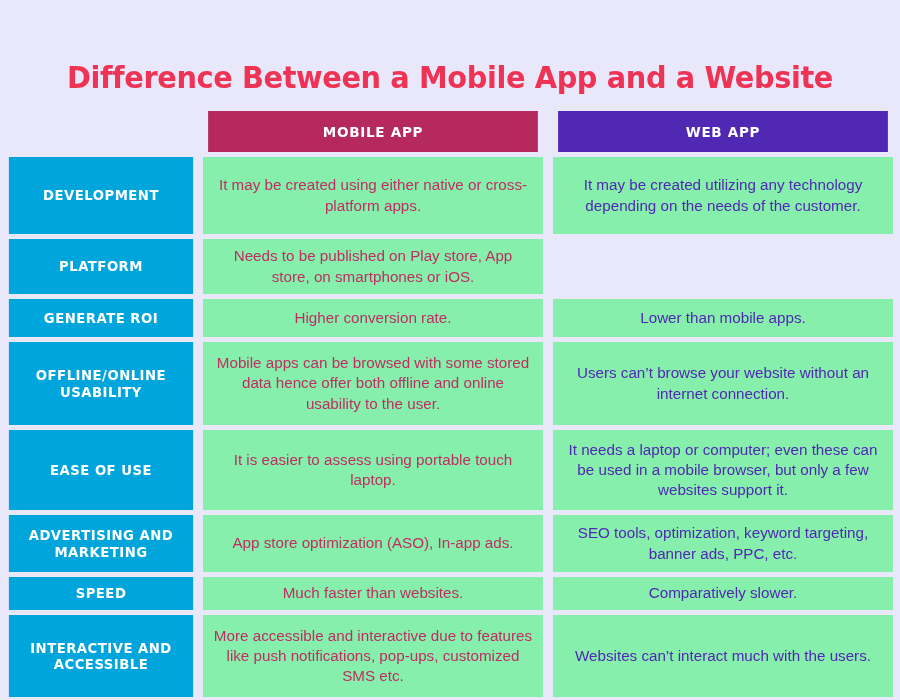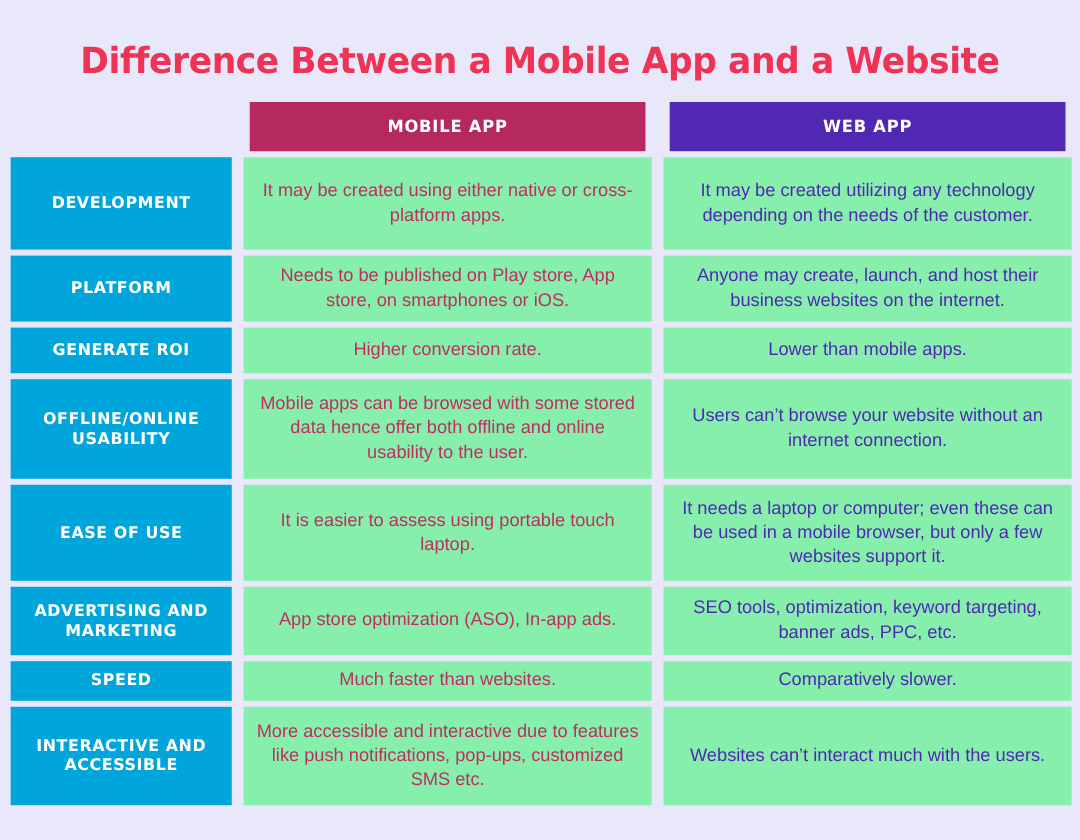--- a/index.html
+++ b/index.html
@@ -23,20 +23,21 @@
 
   
   .title-bar {
     width: 900px;
     height: 85px;
     display: flex;
     align-items: center;
     justify-content: center;
     box-sizing: border-box;
     padding-top: 18px;
+    margin-top: 26px;
   }
   .title {
     font-family: "DejaVu Sans", sans-serif;
     font-size: 30px;
     font-weight: bold;
     color: #ee3355;
     letter-spacing: -0.4px;
     text-align: center;
     white-space: nowrap;
     transform: scaleX(0.96);
@@ -146,21 +147,20 @@
       <div class="cell col-mobile text-cell mobile-text">It may be created using either native or cross-platform apps.</div>
       <div class="spacer-b"></div>
       <div class="cell col-web text-cell web-text">It may be created utilizing any technology depending on the needs of the customer.</div>
     </div>
 
     <div class="row h-plat">
       <div class="cell col-label label-cell">PLATFORM</div>
       <div class="spacer-a"></div>
       <div class="cell col-mobile text-cell mobile-text">Needs to be published on Play store, App store, on smartphones or iOS.</div>
       <div class="spacer-b"></div>
-      <div class="cell col-web text-cell web-text">Anyone may create, launch, and host their business websites on the internet.</div>
     </div>
 
     <div class="row h-roi">
       <div class="cell col-label label-cell">GENERATE ROI</div>
       <div class="spacer-a"></div>
       <div class="cell col-mobile text-cell mobile-text">Higher conversion rate.</div>
       <div class="spacer-b"></div>
       <div class="cell col-web text-cell web-text">Lower than mobile apps.</div>
     </div>
 

